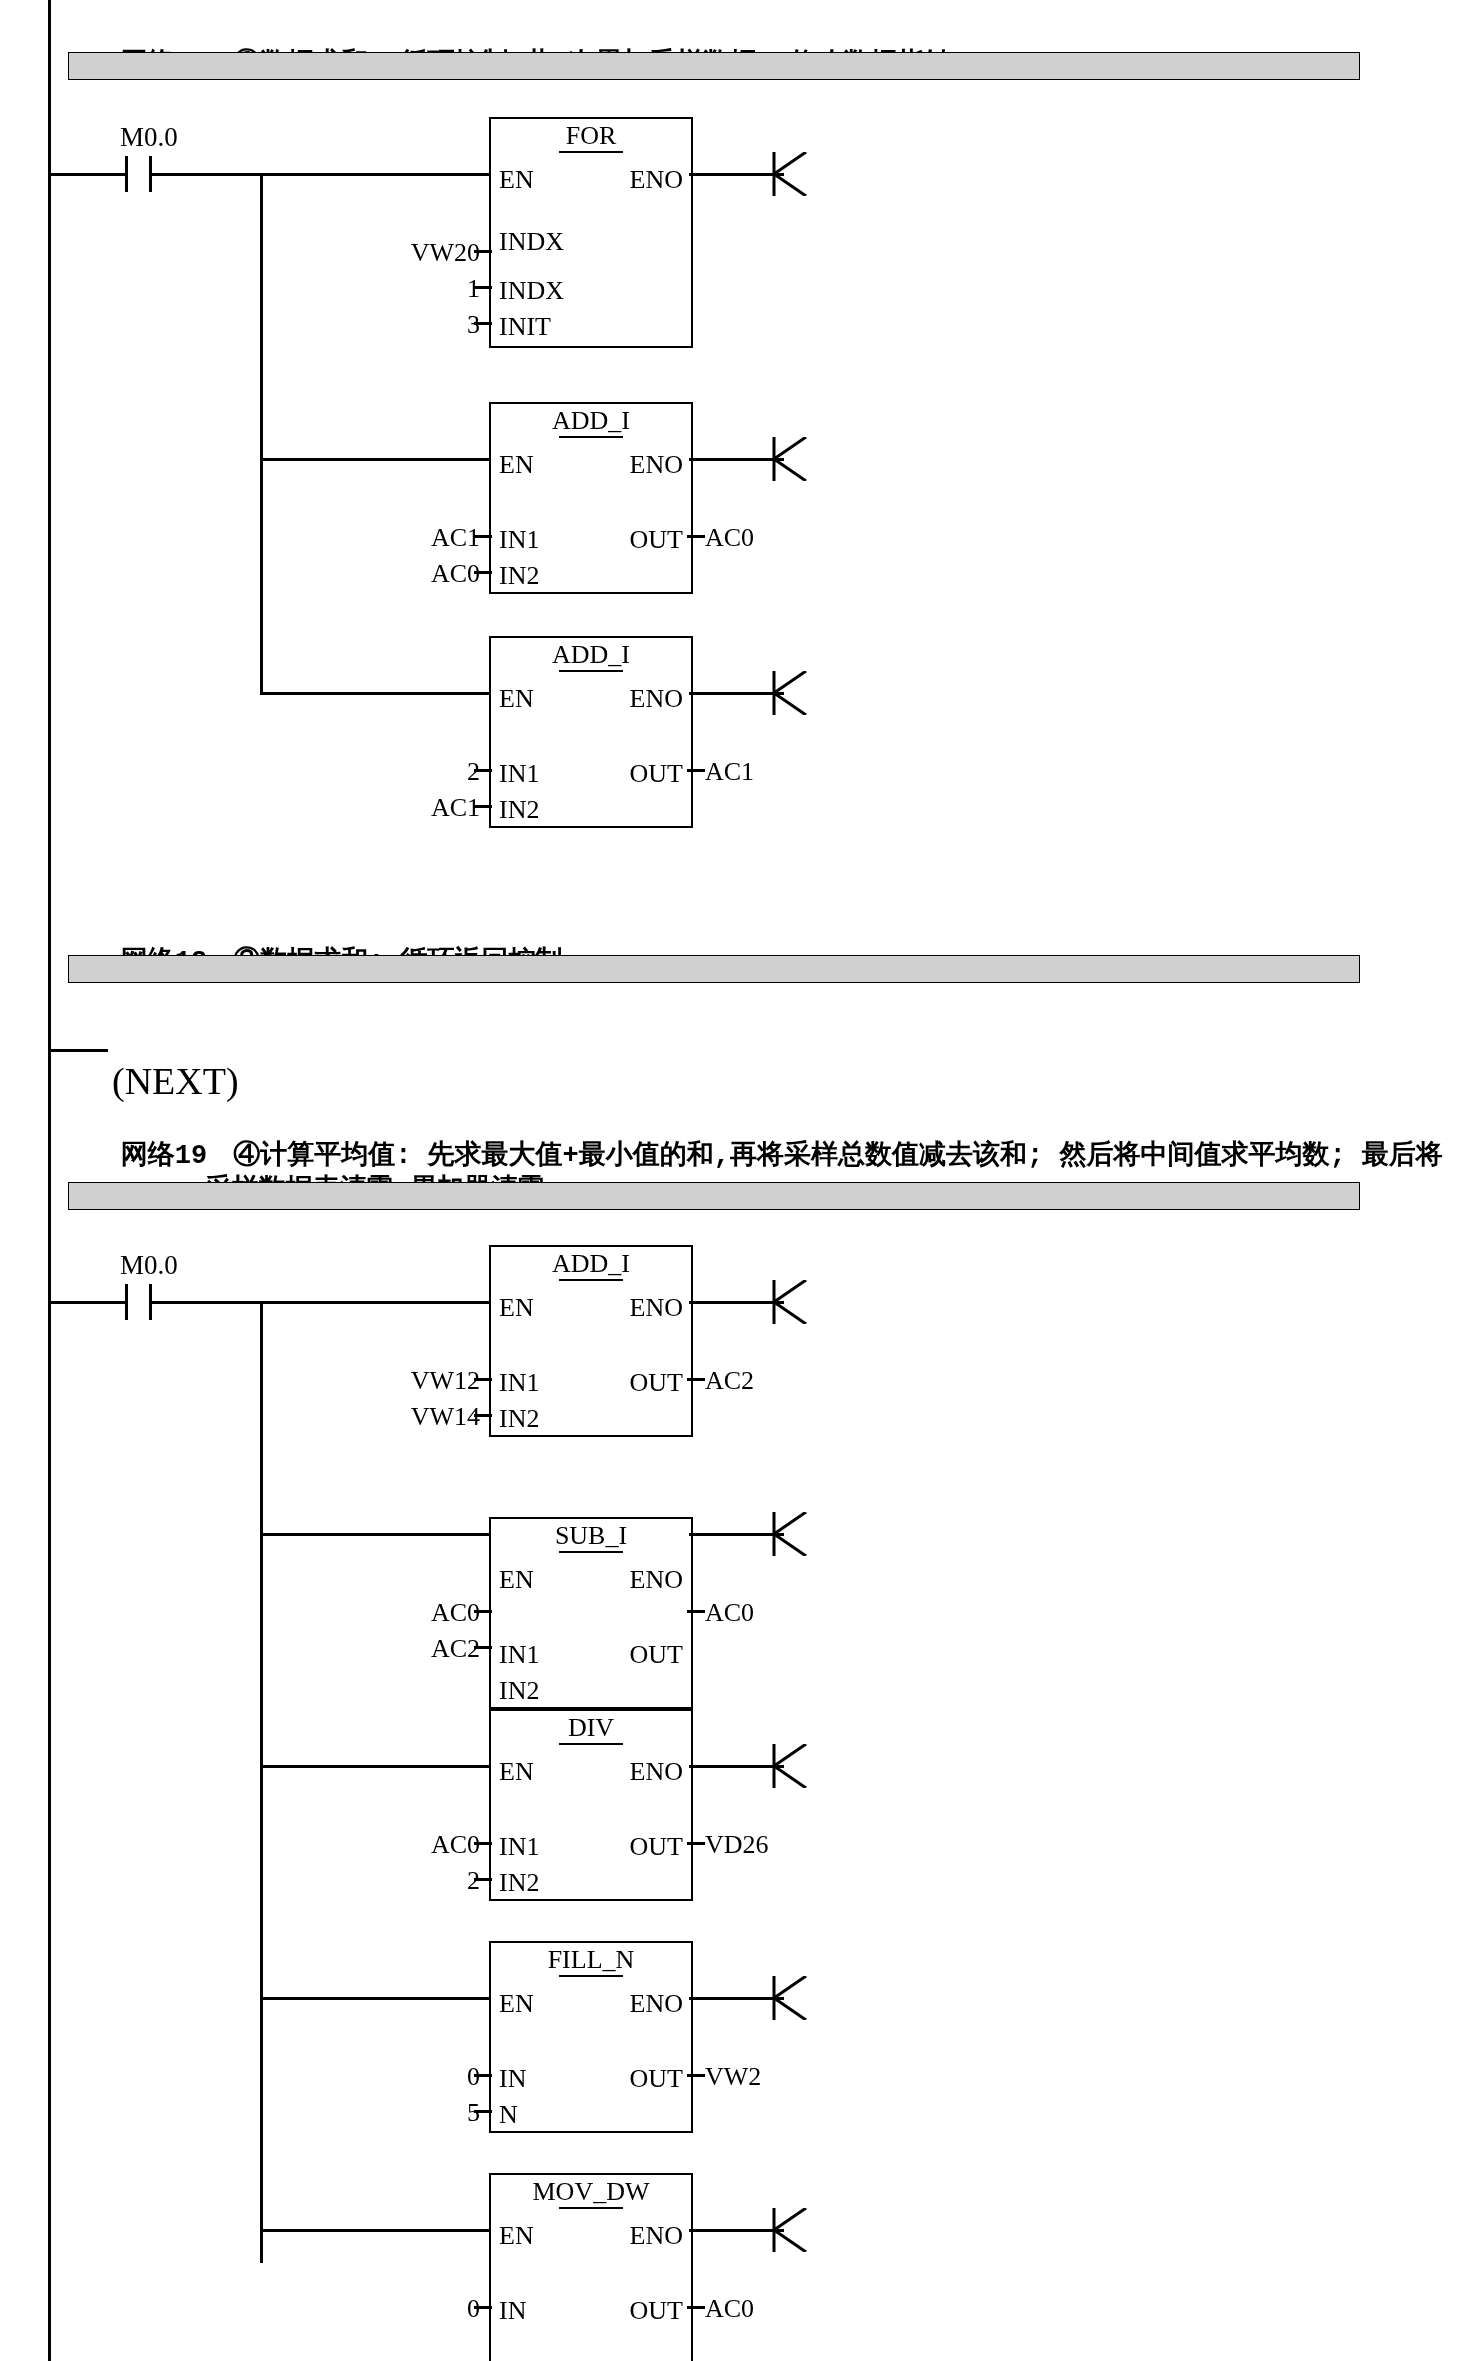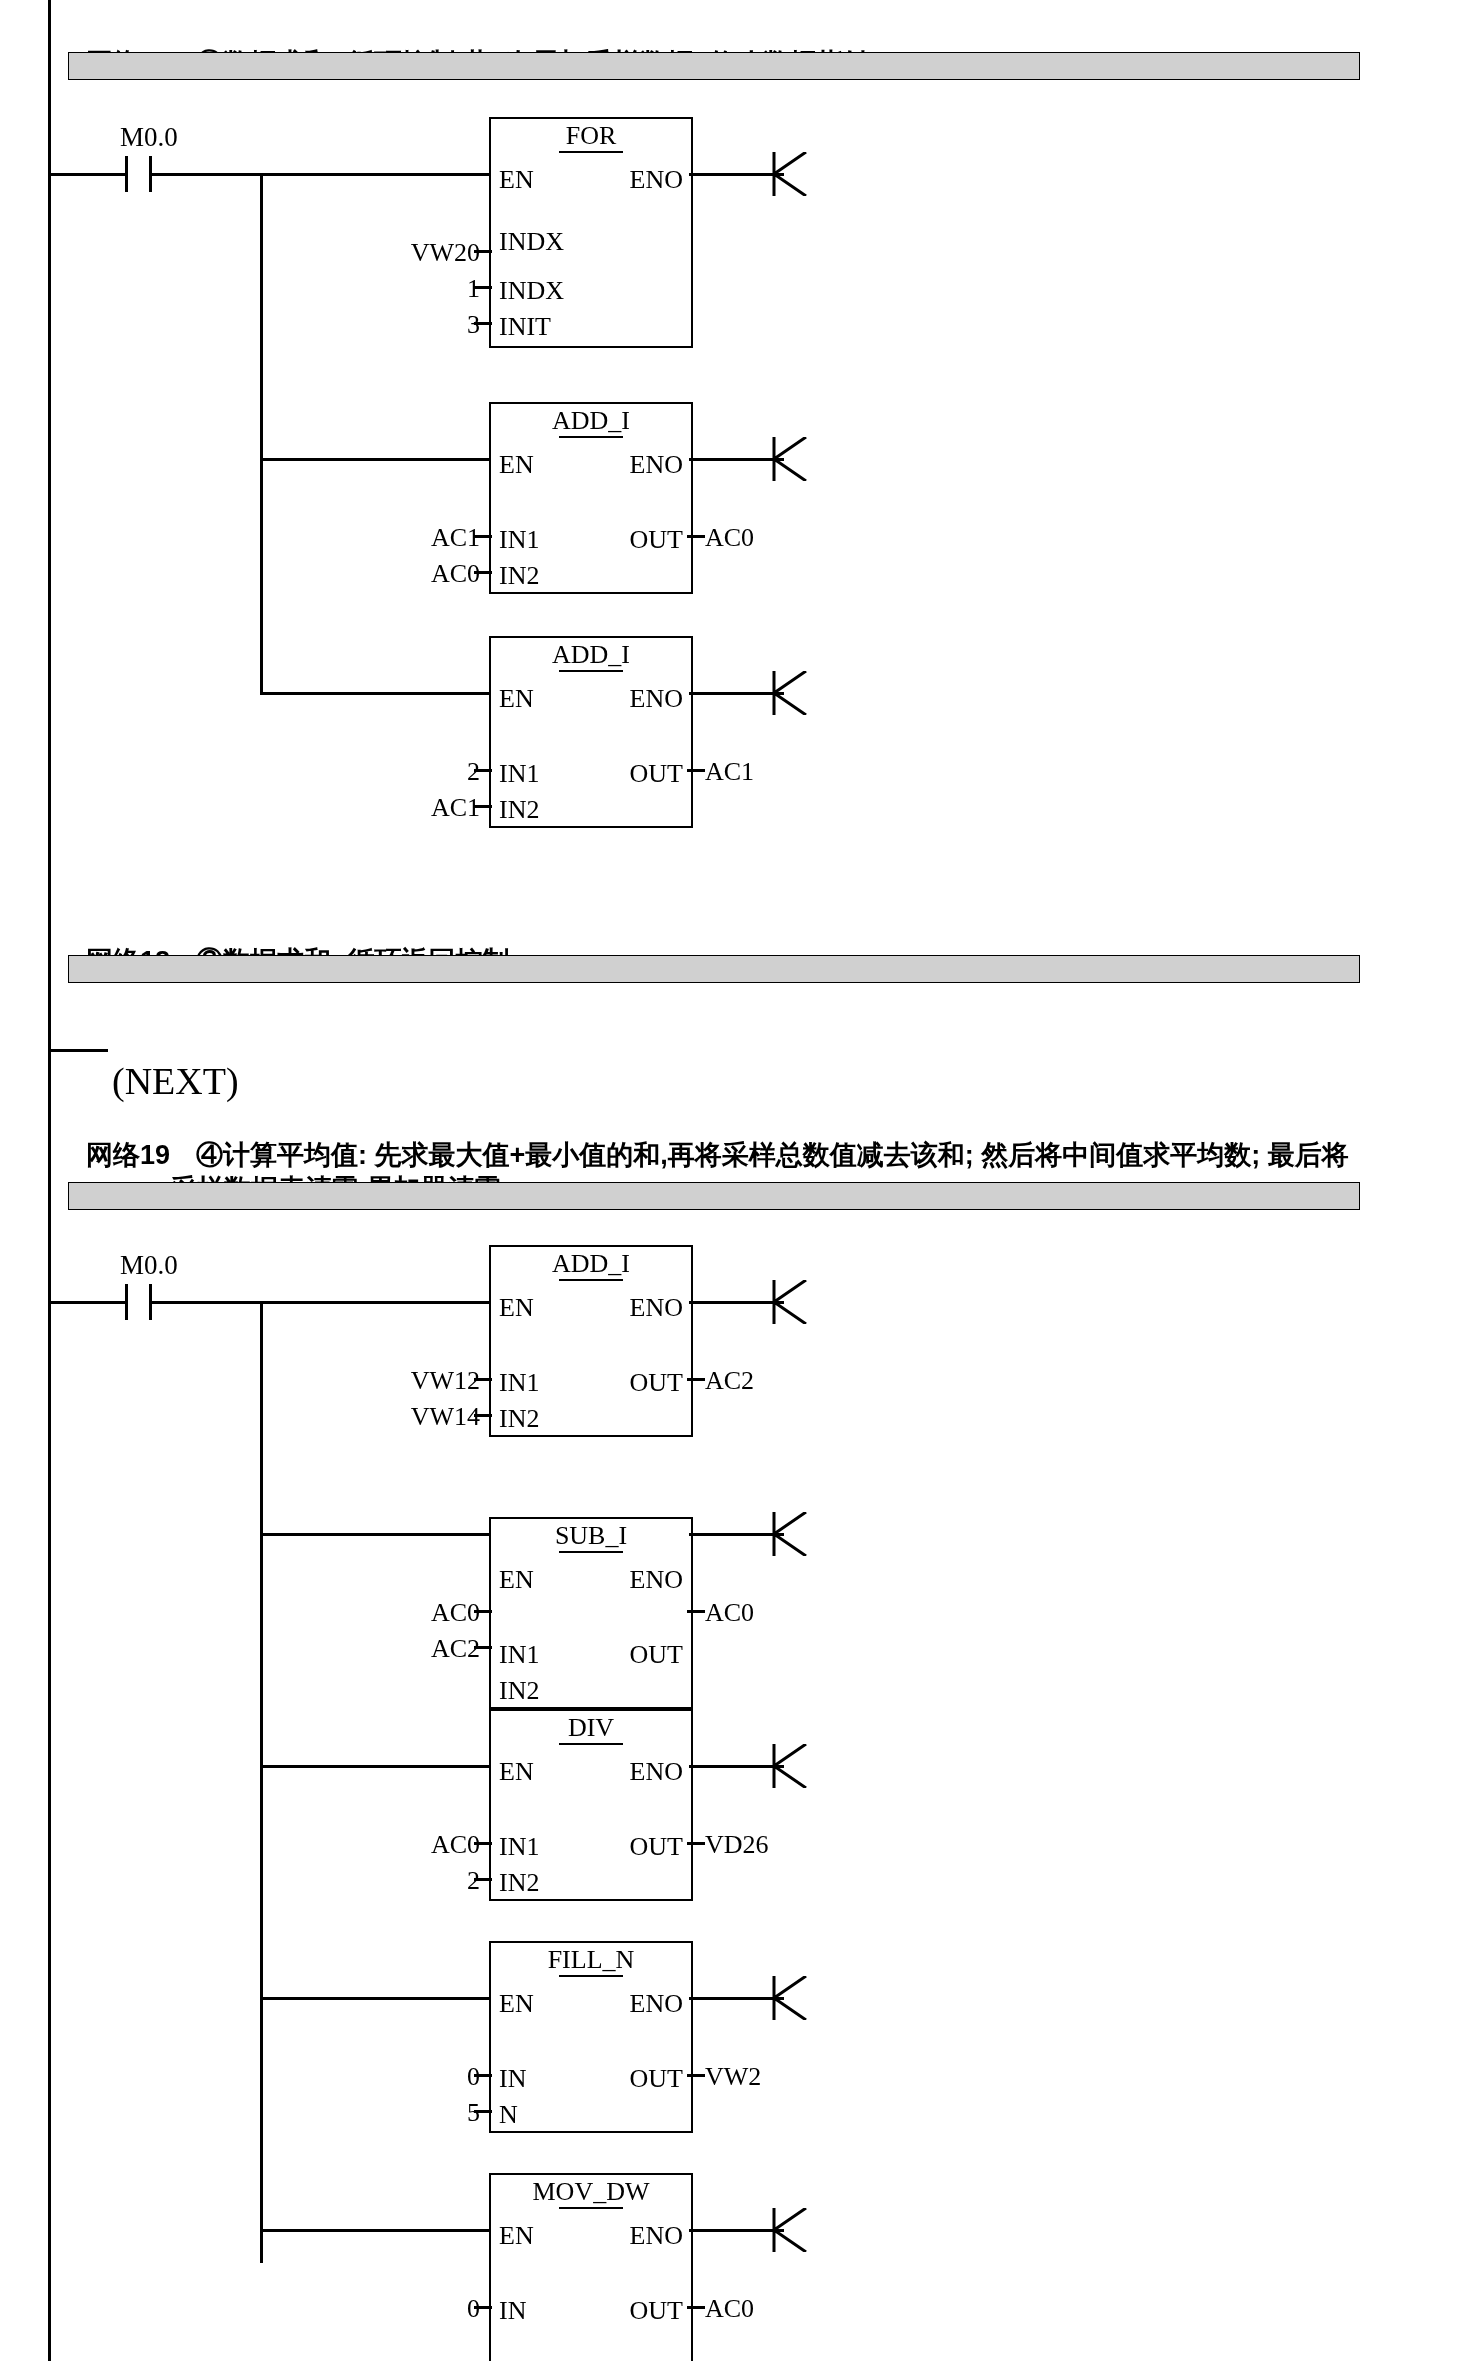--- a/index.html
+++ b/index.html
@@ -2,21 +2,21 @@
 <html><head>
 <meta charset="utf-8">
 <style>
   html,body{margin:0;padding:0;background:#ffffff;}
   body{width:1484px;height:2361px;position:relative;font-family:"Liberation Serif",serif;color:#000;}
   .page{position:absolute;left:0;top:0;width:1484px;height:2361px;}
 
   
   .rail{position:absolute;left:48px;top:0;width:3px;height:2361px;background:#000;}
 
-  .net-title{position:absolute;font-size:27px;font-weight:bold;font-family:Liberation Sans, sans-serif;white-space:pre;letter-spacing:0px;}
+  .net-title{position:absolute;font-size:27px;font-weight:bold;font-family:Liberation Mono, monospace;white-space:pre;letter-spacing:0px;}
   .net-bar{position:absolute;background:#d0d0d0;border:1px solid #000;height:26px;}
 
   .wire-h{position:absolute;background:#000;height:3px;}
   .wire-v{position:absolute;background:#000;width:3px;}
 
   
   .contact{position:absolute;}
   .contact .c1,.contact .c2{position:absolute;width:3px;height:36px;background:#000;top:0;}
   .contact .c1{left:0;}
   .contact .c2{left:24px;}

